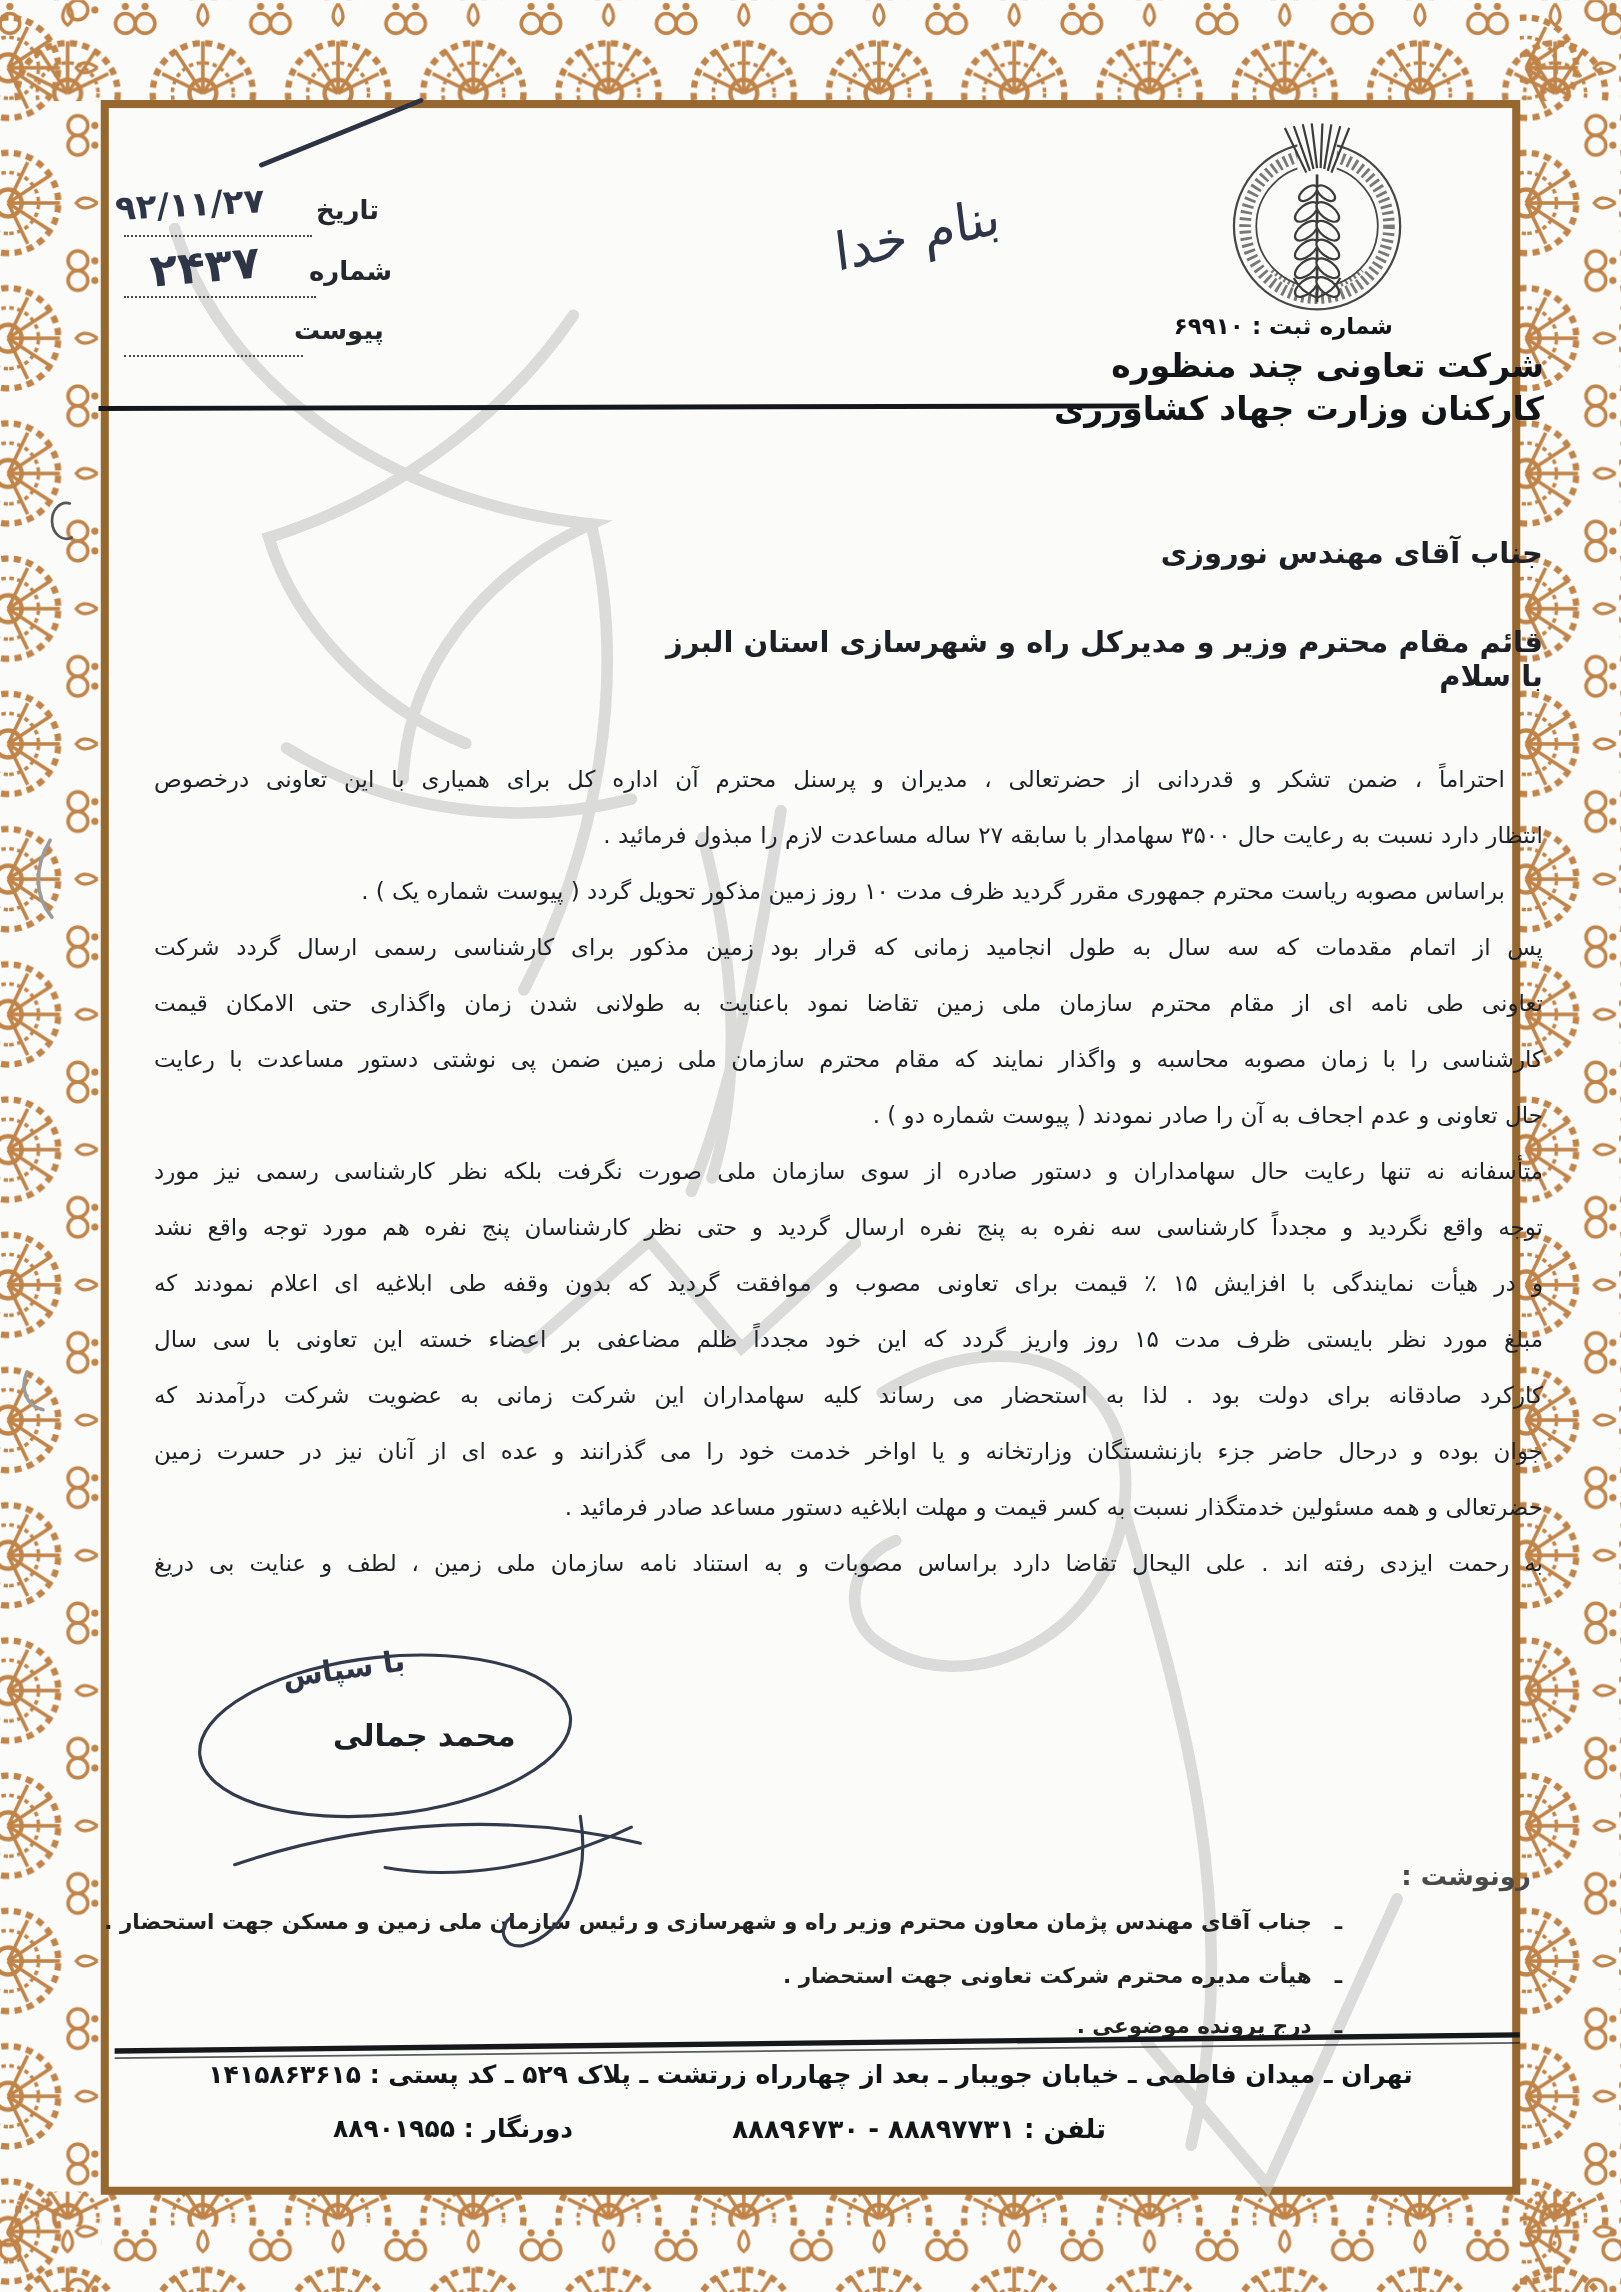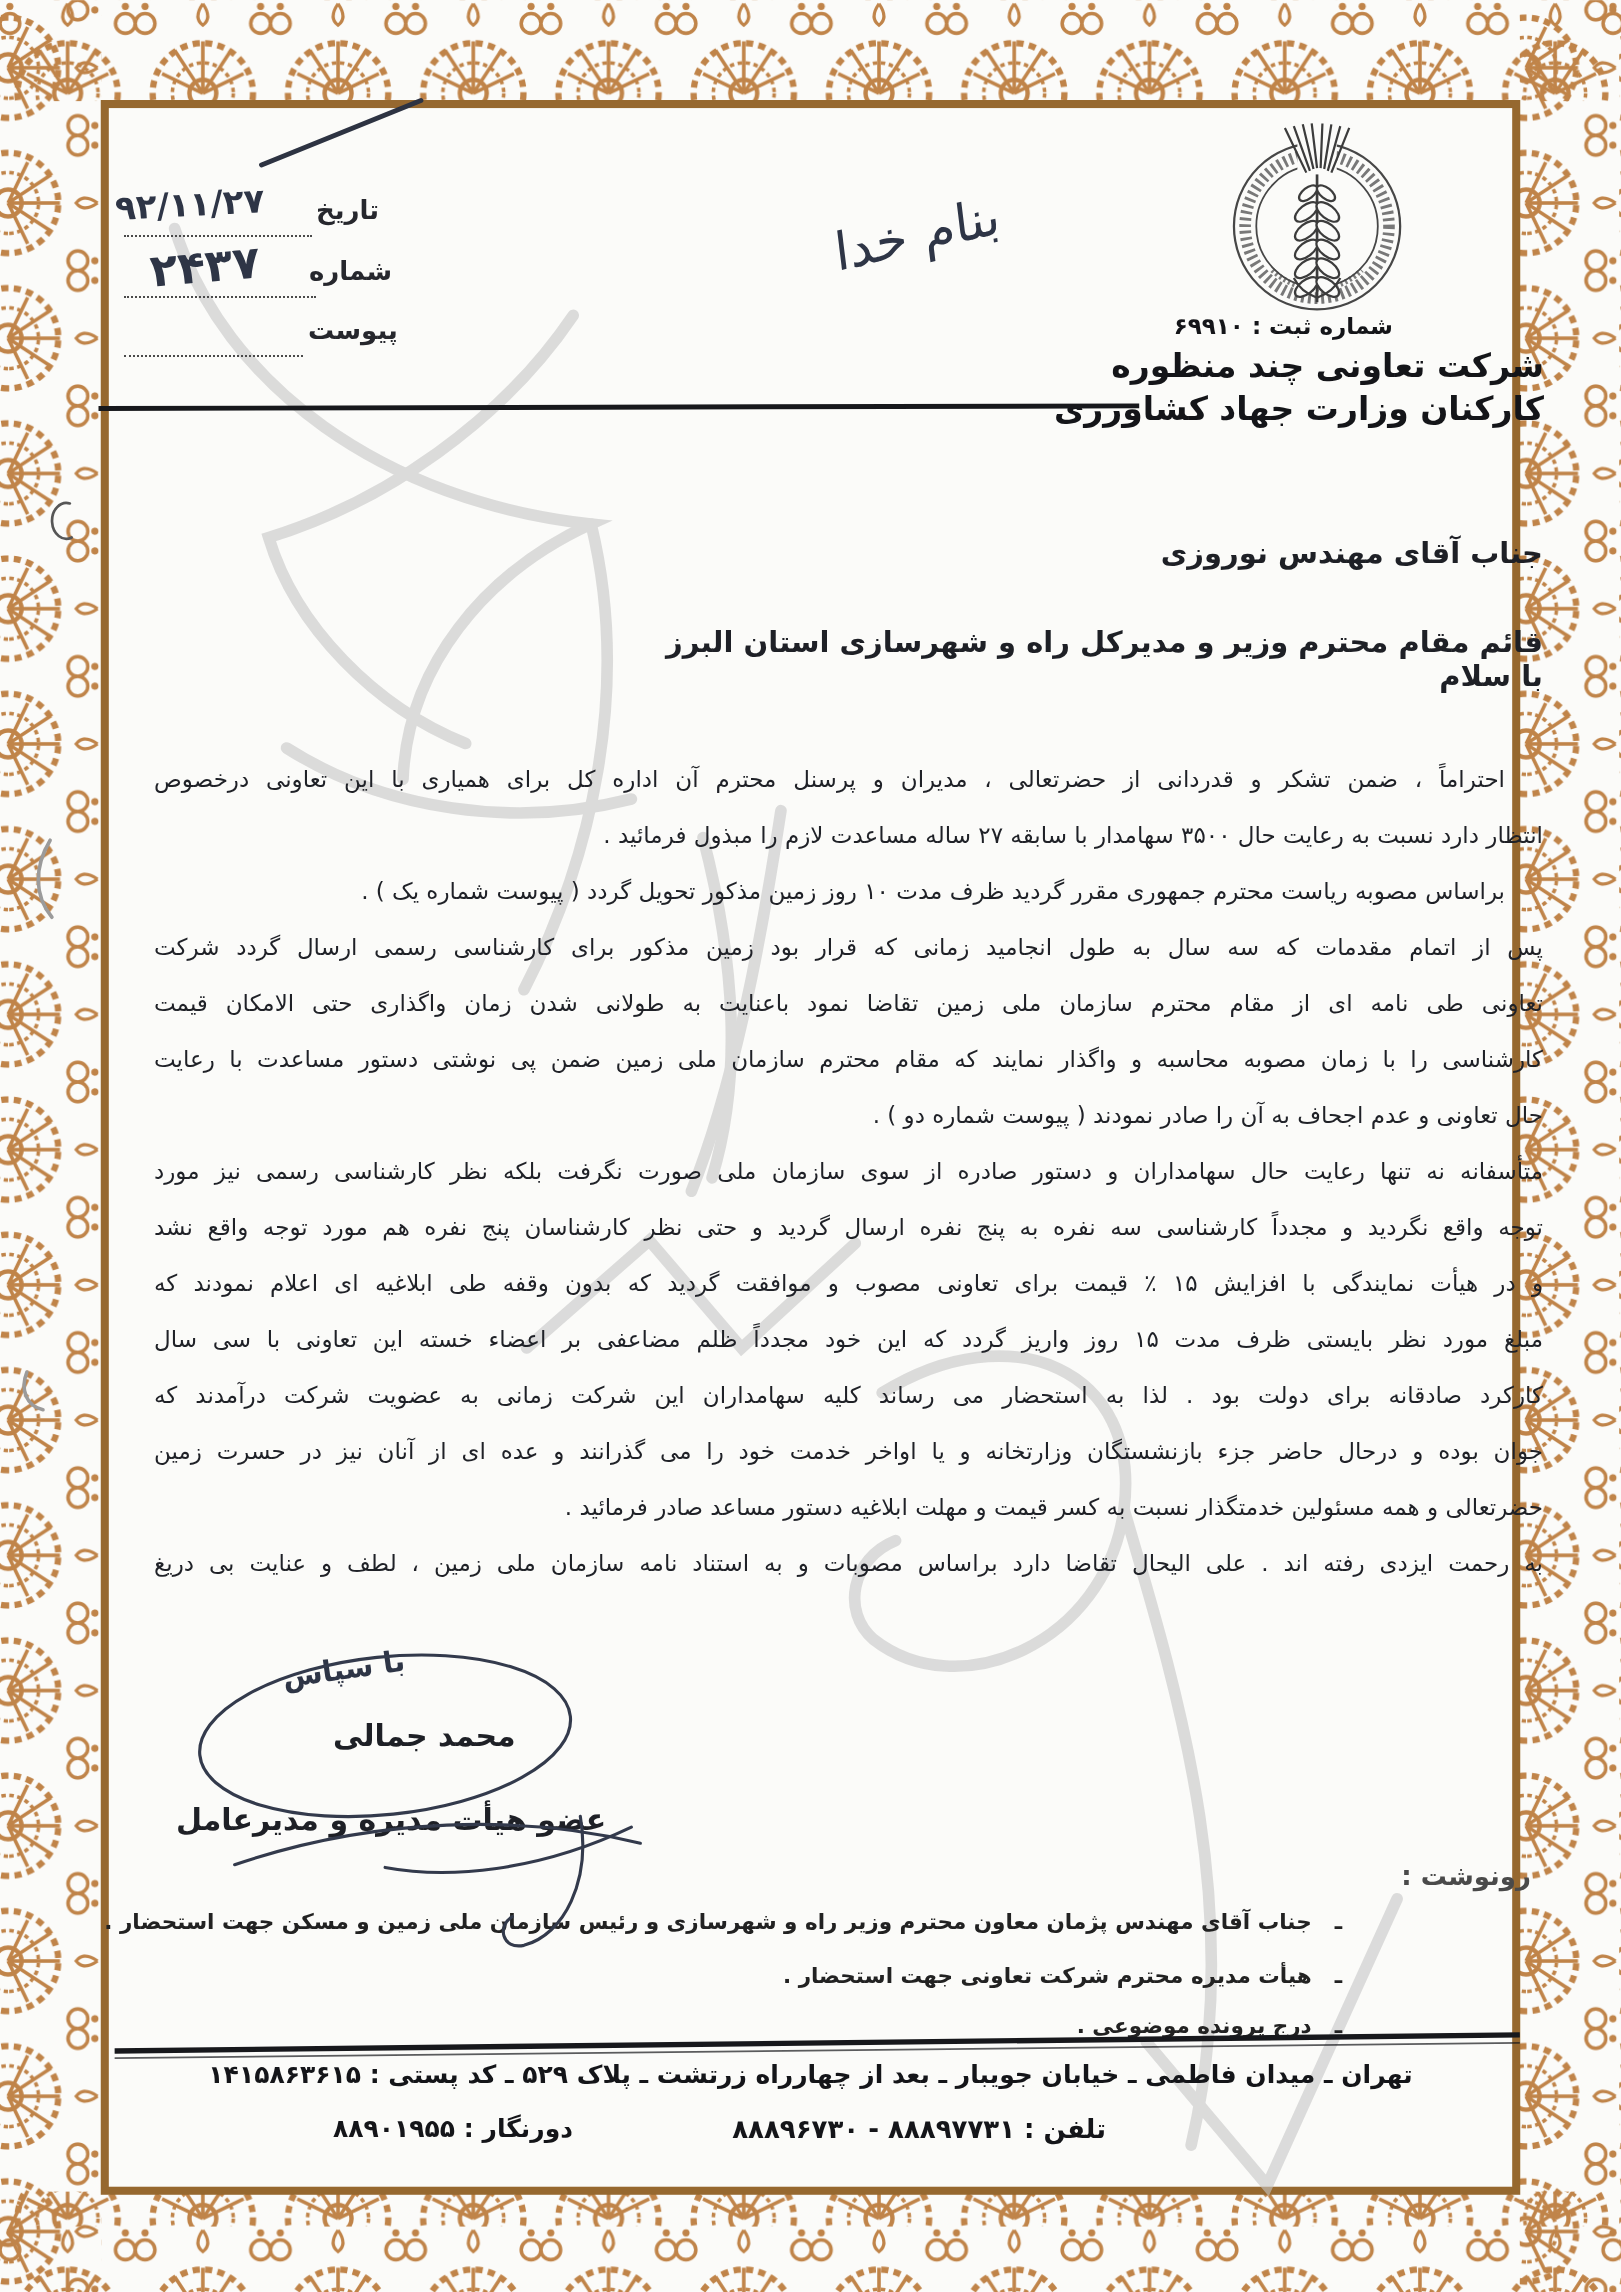--- a/index.html
+++ b/index.html
@@ -98,21 +98,21 @@
   </svg>
 
   <div class="abs z3 fld-label fa" style="left:316px;top:195px;">تاریخ</div>
   <div class="abs z3 dots" style="left:124px;top:235px;width:188px;"></div>
   <div class="abs z3 hand" style="left:115px;top:184px;font-size:34px;transform:rotate(-3deg);">۹۲/۱۱/۲۷</div>
 
   <div class="abs z3 fld-label fa" style="left:309px;top:256px;">شماره</div>
   <div class="abs z3 dots" style="left:124px;top:296px;width:192px;"></div>
   <div class="abs z3 hand" style="left:150px;top:240px;font-size:45px;transform:rotate(-5deg);">۲۴۳۷</div>
 
-  <div class="abs z3 fld-label fa" style="left:308px;top:315px;">پیوست</div>
+  <div class="abs z3 fld-label fa" style="left:294px;top:315px;">پیوست</div>
   <div class="abs z3 dots" style="left:124px;top:355px;width:179px;"></div>
 
   <div class="abs z3 hand" style="left:833px;top:204px;font-size:52px;font-weight:normal;transform:rotate(-13deg) skewX(-6deg);">بنام خدا</div>
 
   <svg class="abs z3" style="left:1221px;top:119px;" width="193" height="210" viewBox="0 0 215 235">
     <g fill="none" stroke="#474747">
       <circle cx="107" cy="120" r="93" stroke-width="2.5"></circle>
       <circle cx="107" cy="120" r="68" stroke-width="2"></circle>
       <circle cx="107" cy="120" r="80.5" stroke-width="13" stroke-dasharray="3.2 4.2" opacity="0.8" stroke="#585858"></circle>
       <path d="M57,169 A70,70 0 0 0 157,169" stroke-width="6" stroke-dasharray="2.5 3" opacity="0.7"></path>
@@ -160,21 +160,20 @@
     <div class="bline">و در هیأت نمایندگی با افزایش ۱۵ ٪ قیمت برای تعاونی مصوب و موافقت گردید که بدون وقفه طی ابلاغیه ای اعلام نمودند که</div>
     <div class="bline">مبلغ مورد نظر بایستی ظرف مدت ۱۵ روز واریز گردد که این خود مجدداً ظلم مضاعفی بر اعضاء خسته این تعاونی با سی سال</div>
     <div class="bline">کارکرد صادقانه برای دولت بود . لذا به استحضار می رساند کلیه سهامداران این شرکت زمانی به عضویت شرکت درآمدند که</div>
     <div class="bline">جوان بوده و درحال حاضر جزء بازنشستگان وزارتخانه و یا اواخر خدمت خود را می گذرانند و عده ای از آنان نیز در حسرت زمین</div>
     <div class="bline end">حضرتعالی و همه مسئولین خدمتگذار نسبت به کسر قیمت و مهلت ابلاغیه دستور مساعد صادر فرمائید .</div>
     <div class="bline">به رحمت ایزدی رفته اند . علی الیحال تقاضا دارد براساس مصوبات و به استناد نامه سازمان ملی زمین ، لطف و عنایت بی دریغ</div>
   </div>
 
   <div class="abs z3 hand" style="left:282px;top:1652px;font-size:29px;transform:rotate(-8deg);">با سپاس</div>
   <div class="abs z3 fa bold" style="left:333px;top:1718px;font-size:30px;">محمد جمالی</div>
-  <div class="abs z3 fa bold" style="left:176px;top:1802px;font-size:30px;">عضو هیأت مدیره و مدیرعامل</div>
 
   <div class="abs z3 fa bold" style="right:90px;top:1861px;font-size:26px;color:#4a4a4a;">رونوشت :</div>
   <div class="abs z3 cc-item" style="right:279px;top:1909px;">
     <span class="cc-dash">ـ</span>
     <span>جناب آقای مهندس پژمان معاون محترم وزیر راه و شهرسازی و رئیس سازمان ملی زمین و مسکن جهت استحضار .</span>
   </div>
   <div class="abs z3 cc-item" style="right:279px;top:1963px;">
     <span class="cc-dash">ـ</span>
     <span>هیأت مدیره محترم شرکت تعاونی جهت استحضار .</span>
   </div>

